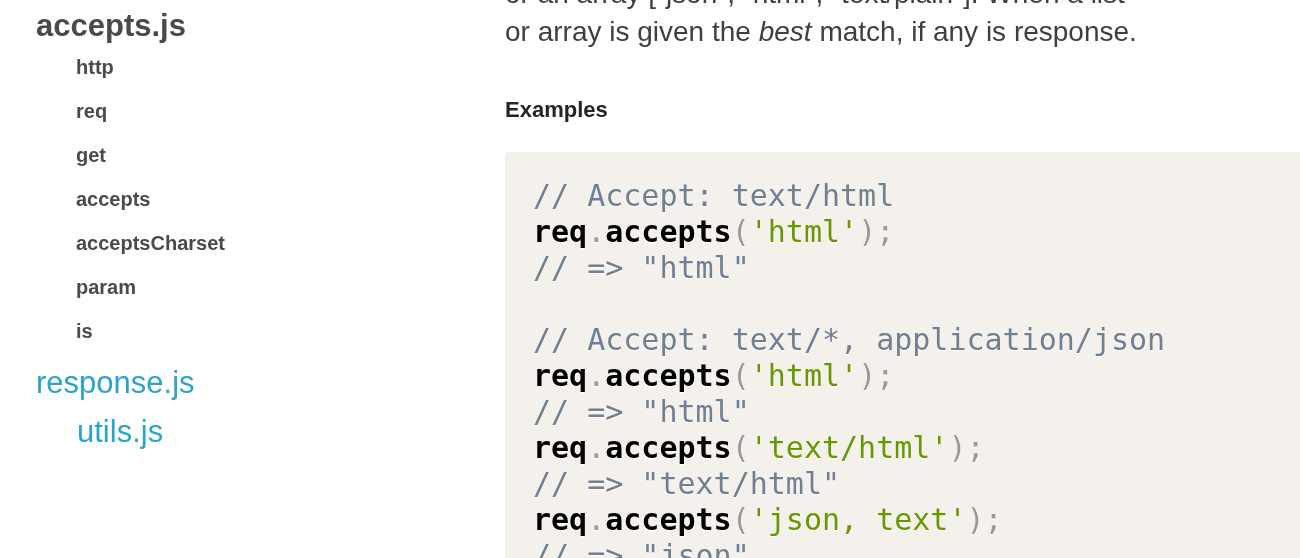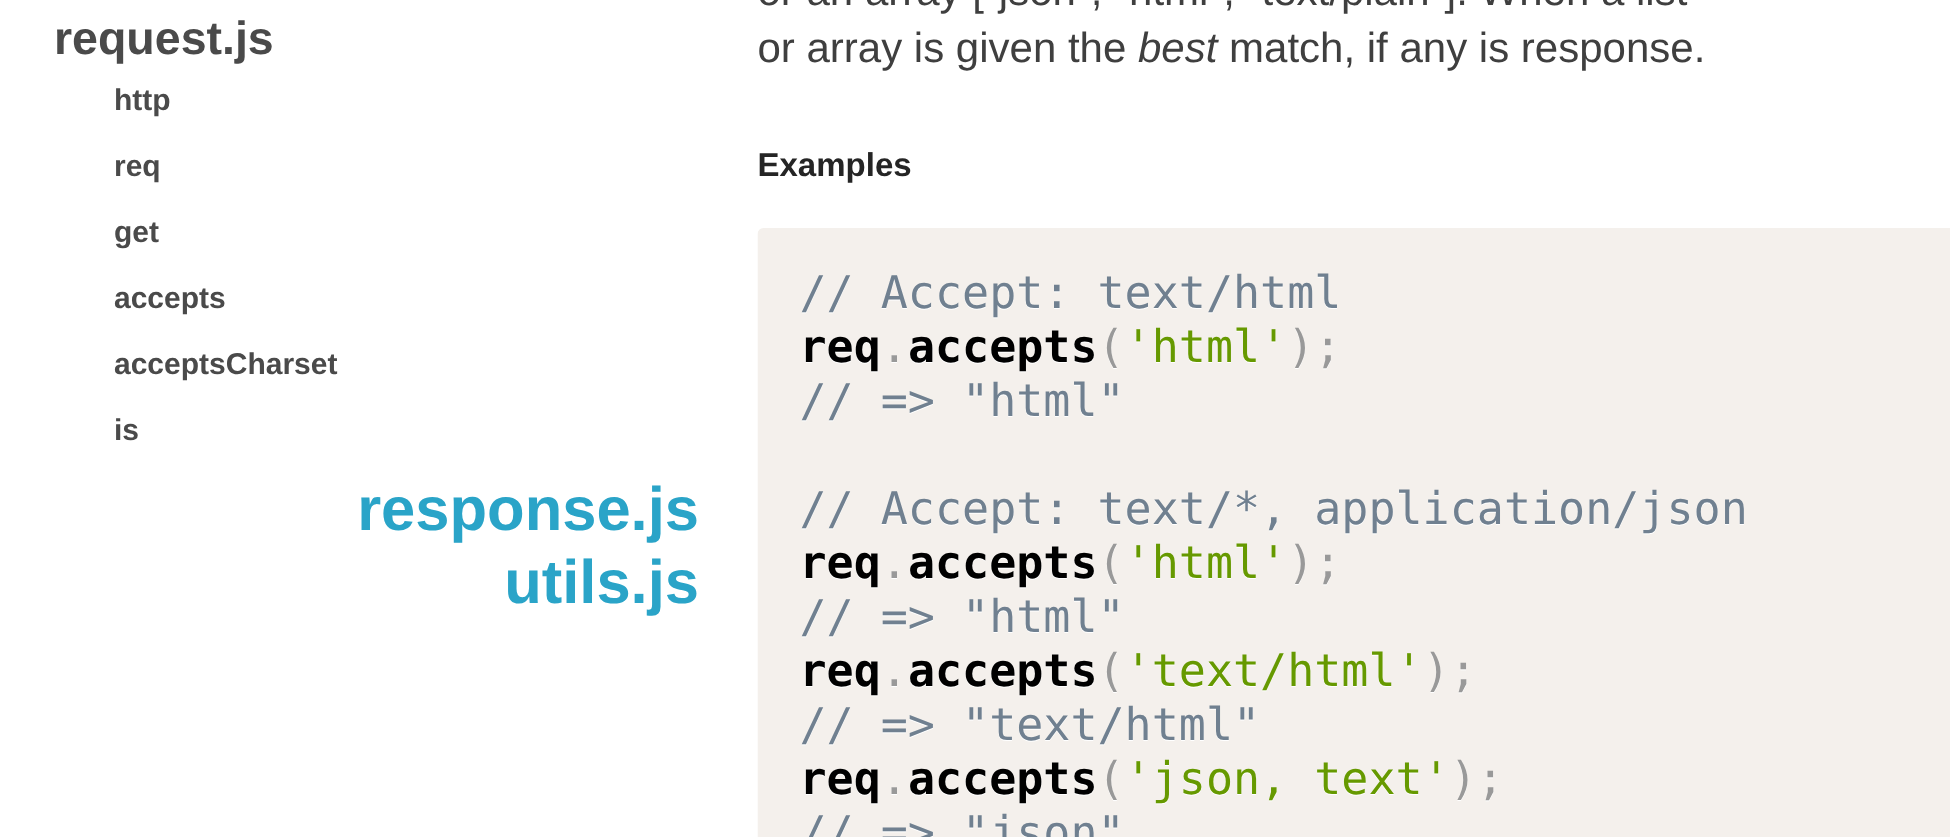--- a/index.html
+++ b/index.html
@@ -16,25 +16,25 @@
   .file-heading {
     font-size:31px; line-height:36px; font-weight:bold; color:#4a4a4a;
     cursor:pointer;
   }
   .fn-list { list-style:none; margin:1px 0 0 40px; }
   .fn-item {
     font-size:20px; line-height:44px; font-weight:bold; color:#4a4a4a;
     cursor:pointer;
   }
   .file-link {
-    display:block; font-size:41px; line-height:36px; font-weight:bold;
-    color:#2aa4c8; text-decoration:none; cursor:pointer;text-align:right;
+    display:block; font-size:31px; line-height:36px; font-weight:normal;
+    color:#2aa4c8; text-decoration:none; cursor:pointer;
   }
   .link-response { margin-top:12px; }
-  .link-utils { margin-top:13px; }
+  .link-utils { margin-top:13px;margin-left:41px; }
 
   
   .main { position:absolute; left:505px; right:0; top:0; bottom:0; overflow:hidden; }
   .lead { margin-top:-25px; font-size:28px; line-height:38px; color:#3f3f3f; }
   .pline { display:block; white-space:nowrap; }
   .lead em { font-style:italic;margin-top:36px; }
   .examples-heading {
     margin-top:39px; font-size:22px; line-height:40px; font-weight:bold; color:#252525;
   }
   .code-block {
@@ -52,27 +52,28 @@
   .tok-ident   { color:#000000; font-weight:bold; }
   .tok-punct   { color:#999999; }
   .tok-string  { color:#669900; }
 </style>
 </head>
 <body>
 
 <div class="page">
 
   <div class="sidebar">
-    <h3 class="file-heading">request.js</h3>
+    <h3 class="file-heading">accepts.js</h3>
     <ul class="fn-list">
         <li class="fn-item">http</li>
         <li class="fn-item">req</li>
         <li class="fn-item">get</li>
         <li class="fn-item">accepts</li>
         <li class="fn-item">acceptsCharset</li>
+        <li class="fn-item">param</li>
         <li class="fn-item">is</li>
       </ul>
     <a class="file-link link-response">response.js</a>
     <a class="file-link link-utils">utils.js</a>
   </div>
 
   <div class="main">
     <p class="lead">
       <span class="pline">or an array ["json", "html", "text/plain"]. When a list</span>
       <span class="pline"><span>or array is given the </span><em>best</em><span> match, if any is response.</span></span>

